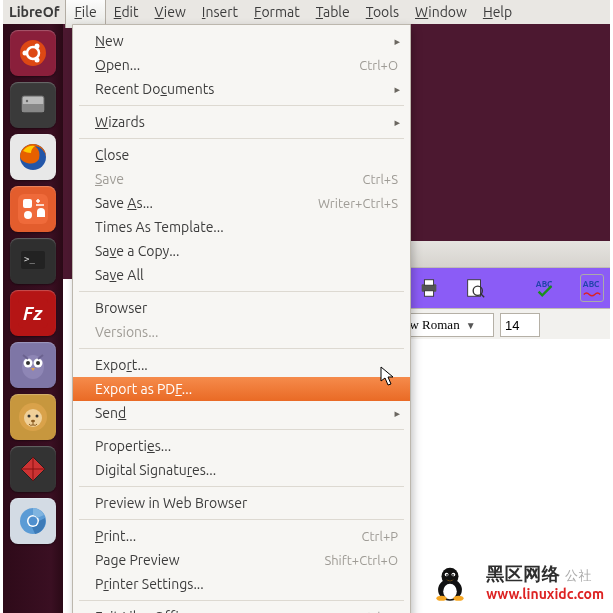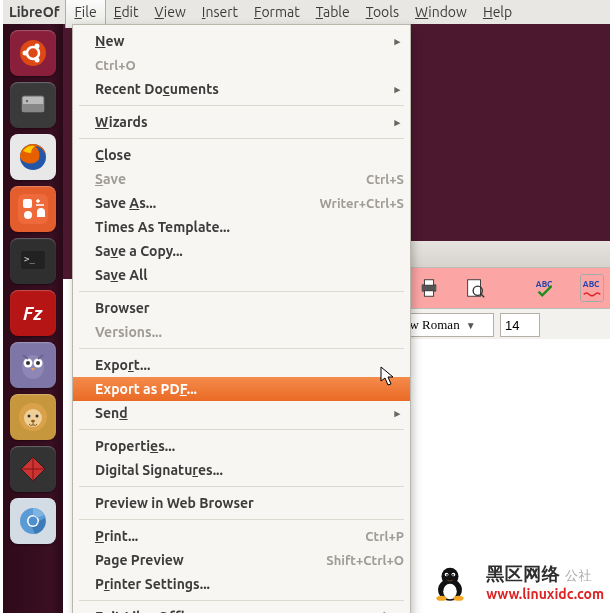--- a/index.html
+++ b/index.html
@@ -112,21 +112,21 @@
   display: flex;
   align-items: center;
   padding-left: 8px;
   font-size: 13px;
   font-weight: bold;
   color: #555;
   border-bottom: 1px solid #c0bcb4;
 }
 .doc-toolbar {
   height: 40px;
-  background: #fca5a5;
+  background: #8b5cf6;
   border-bottom: 1px solid #c0bcb4;
   display: flex;
   align-items: center;
   padding-left: 6px;
   gap: 24px;
 }
 .tool-btn {
   width: 26px;
   height: 26px;
   display: flex;
@@ -178,25 +178,24 @@
   border: 1px solid #bcb7ad;
   border-radius: 0 0 6px 6px;
   box-shadow: 2px 4px 10px rgba(0,0,0,0.25);
   padding: 4px 0 6px 0;
   z-index: 10;
 }
 .menu-item {
   display: flex;
   align-items: center;
   height: 24px;
-  padding: 0 6px 0 22px;
+  padding: 0 12px 0 22px;
   color: #3c3c3c;
   font-size: 14px;
   position: relative;
-  font-weight: bold;
 }
 .menu-item.disabled { color: #9f9c96; }
 .menu-item.highlighted {
   background: linear-gradient(#f58b4b, #e96a25);
   color: #fff;
 }
 .menu-item .label { flex: 1; }
 .menu-item .accel {
   font-size: 13px;
   color: #9f9c96;
@@ -413,20 +412,21 @@
     </div>
     <div class="doc-content"></div>
   </div>
 
   <div class="file-menu" id="file-menu">
         <div class="menu-item">
           <span class="label"><span class="underline">N</span>ew</span>
           <span class="submenu-arrow">▸</span>
         </div>
         <div class="menu-item">
+          <span class="label"><span class="underline">O</span>pen...</span>
           <span class="accel">Ctrl+O</span>
         </div>
         <div class="menu-item">
           <span class="label">Recent Do<span class="underline">c</span>uments</span>
           <span class="submenu-arrow">▸</span>
         </div>
         <div class="menu-sep"></div>
         <div class="menu-item">
           <span class="label"><span class="underline">W</span>izards</span>
           <span class="submenu-arrow">▸</span>

